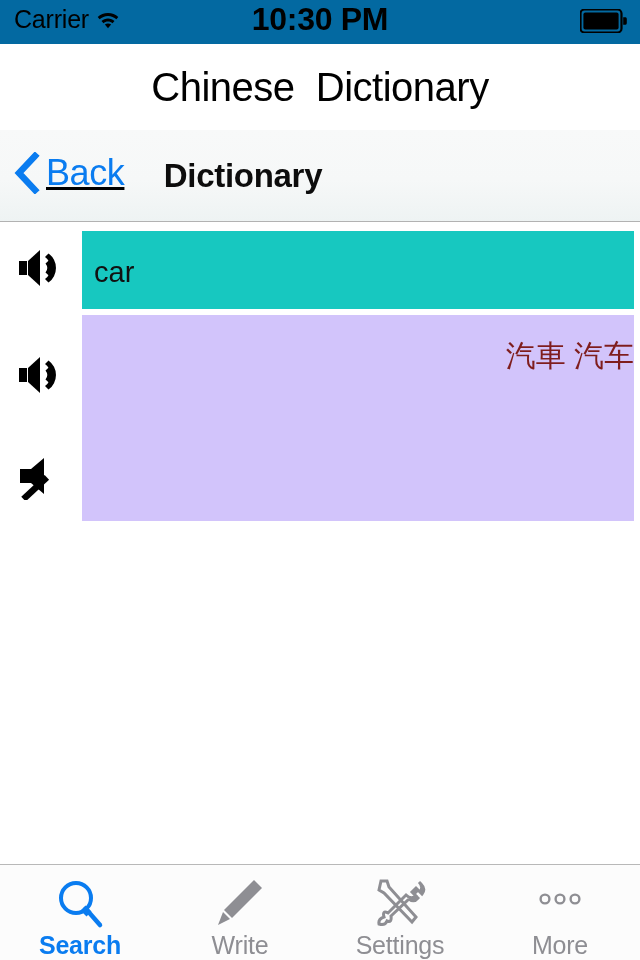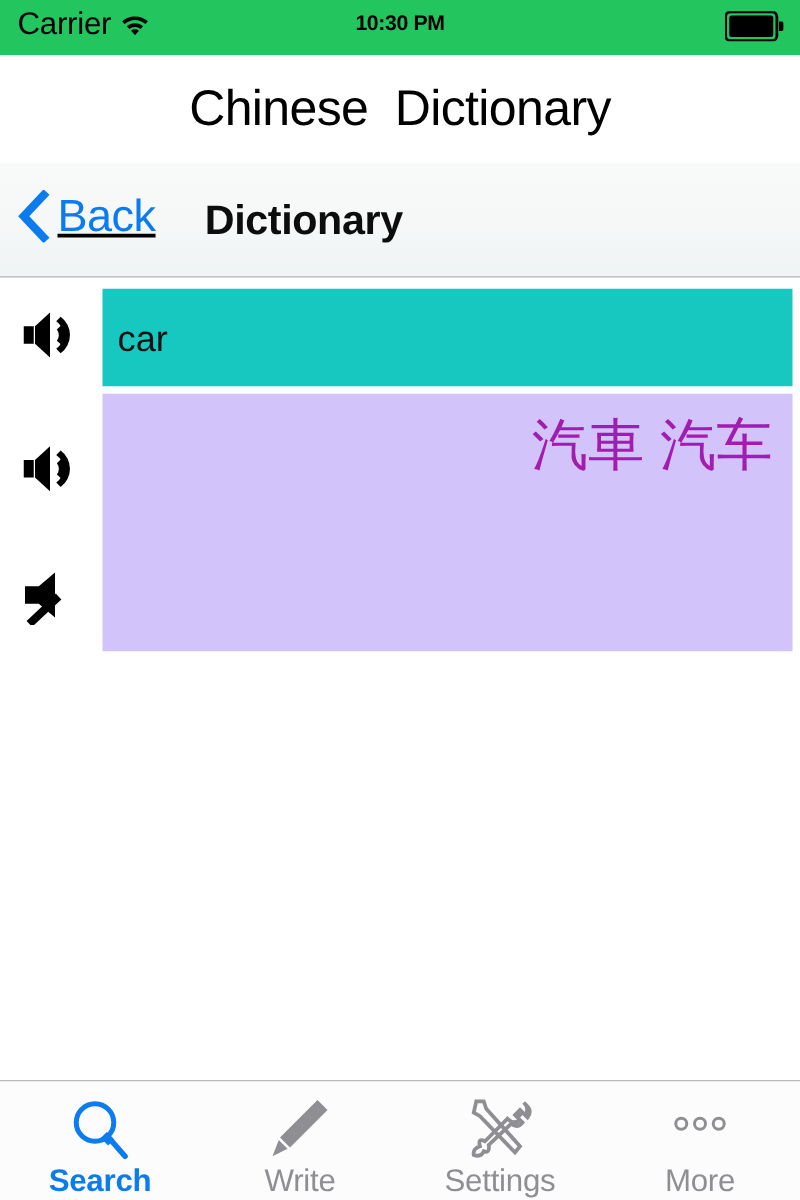--- a/index.html
+++ b/index.html
@@ -7,31 +7,31 @@
     width:640px; height:960px;
     background:#ffffff;
     font-family:"Liberation Sans", sans-serif;
     overflow:hidden;
   }
   #phone { position:relative; width:640px; height:960px; background:#fff; }
 
   
   .statusbar{
     position:absolute; left:0; top:0; width:640px; height:44px;
-    background:#22c55e;
+    background:#0369a1;
   }
   .sb-left{
     position:absolute; left:14px; top:4px;
     display:flex; align-items:center; gap:7px;
   }
   .sb-carrier{ font-size:25px; color:#000; letter-spacing:-0.2px; line-height:30px; }
   .sb-wifi{ width:24px; height:20px; position:relative; top:1px; }
   .sb-time{
     position:absolute; left:0; top:4px; width:640px;
-    text-align:center; font-size:17px; font-weight:bold; color:#000;
+    text-align:center; font-size:32px; font-weight:bold; color:#000;
     line-height:30px; letter-spacing:-0.3px;
   }
   .sb-batt{
     position:absolute; right:13px; top:9px;
     width:47px; height:24px;
   }
 
   
   .apptitle{
     position:absolute; left:0; top:47px; width:640px; height:80px;
@@ -87,22 +87,22 @@
     top:8px; height:78px; background:#17c8c0;
   }
   .card-en .txt{
     position:absolute; left:12px; top:24px;
     font-size:29px; color:#111; line-height:34px;
   }
   .card-zh{
     top:92px; height:206px; background:#d2c4fb;
   }
   .card-zh .txt{
-    position:absolute; right:16px; top:10px;
-    font-size:45px; color:#a21caf; line-height:62px;
+    position:absolute; right:0; top:10px;
+    font-size:30px; color:#7f1d1d; line-height:62px;
     white-space:pre;
   }
 
   
   .tabbar{
     position:absolute; left:0; bottom:0; width:640px; height:96px;
     background:#fcfcfc;
     border-top:1px solid #b8b8b8;
     display:flex;
   }

